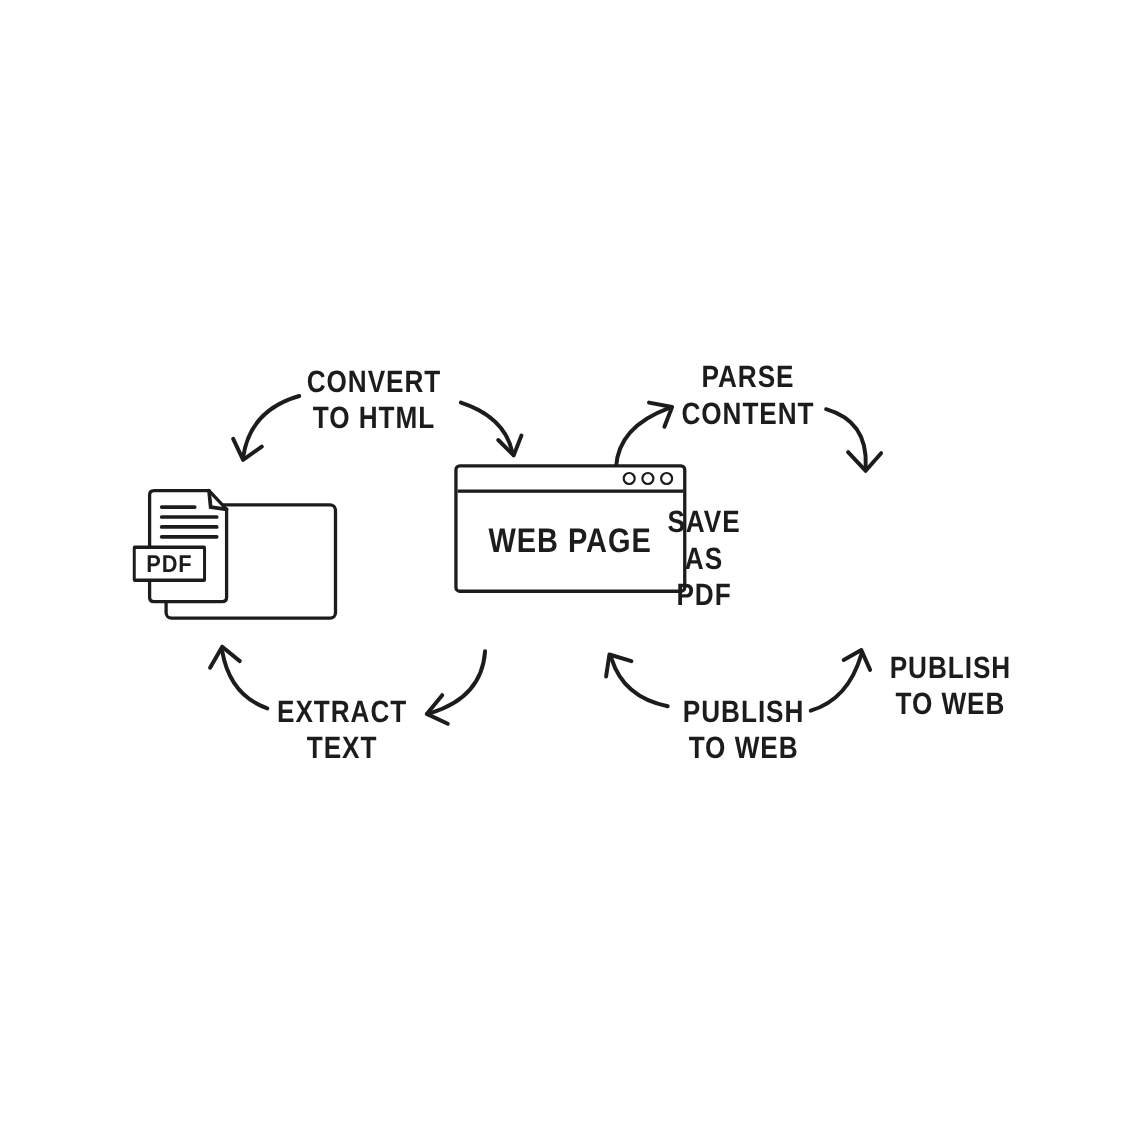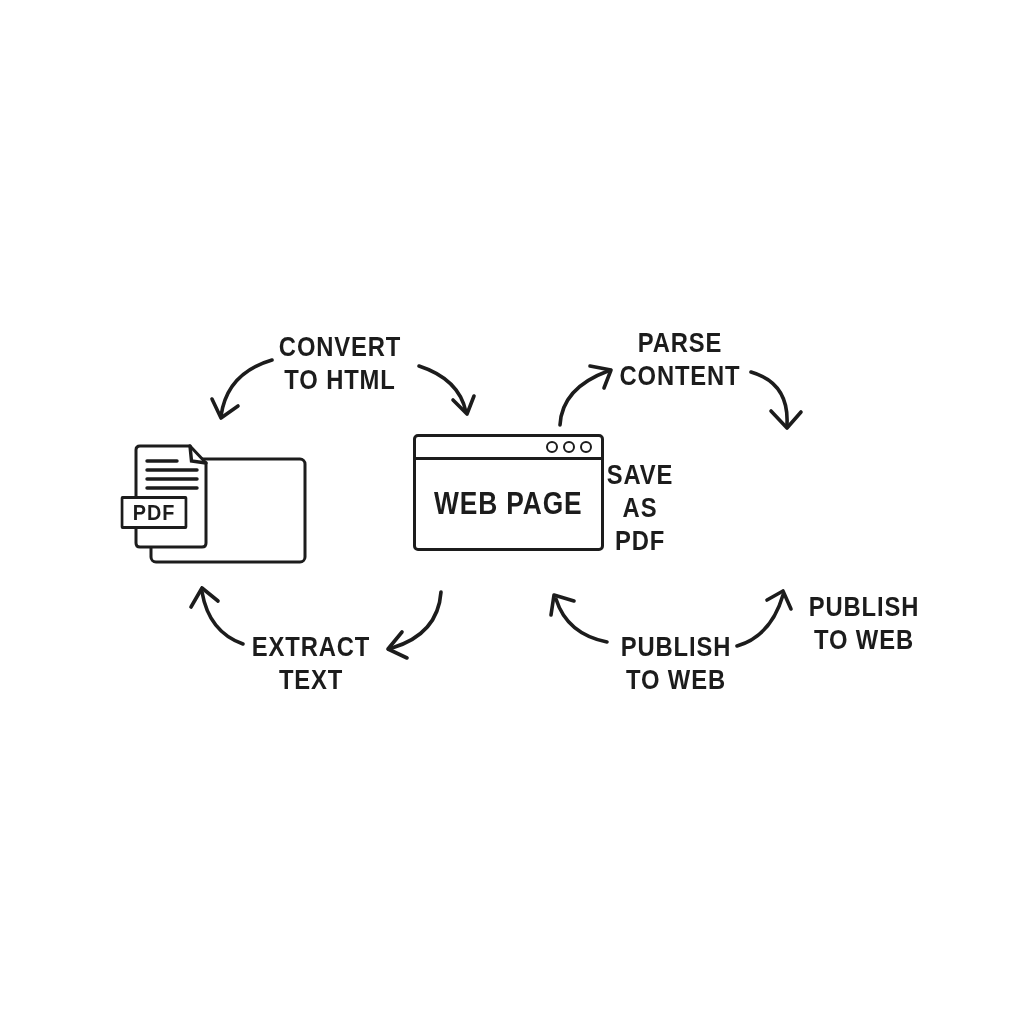--- a/index.html
+++ b/index.html
@@ -102,21 +102,21 @@
       <path class="arrow" d="M 554 595 L 551 615 M 554 595 L 574 601"></path>
     </g>
     <g>
       <path class="arrow" d="M 737 646 Q 771 636 783 595"></path>
       <path class="arrow" d="M 783 591 L 767 600 M 783 591 L 791 609"></path>
     </g>
   </svg>
 
   <div class="badge">PDF</div>
 
-  <div class="window" style="left:413px;top:434px;width:191px;height:117px;">
+  <div class="window" style="left:413px;top:422px;width:211px;height:117px;">
     <div class="titlebar">
       <span class="dot"></span>
       <span class="dot"></span>
       <span class="dot"></span>
     </div>
     <div class="winbody">
       <span class="wintitle">WEB PAGE</span>
     </div>
   </div>
 

